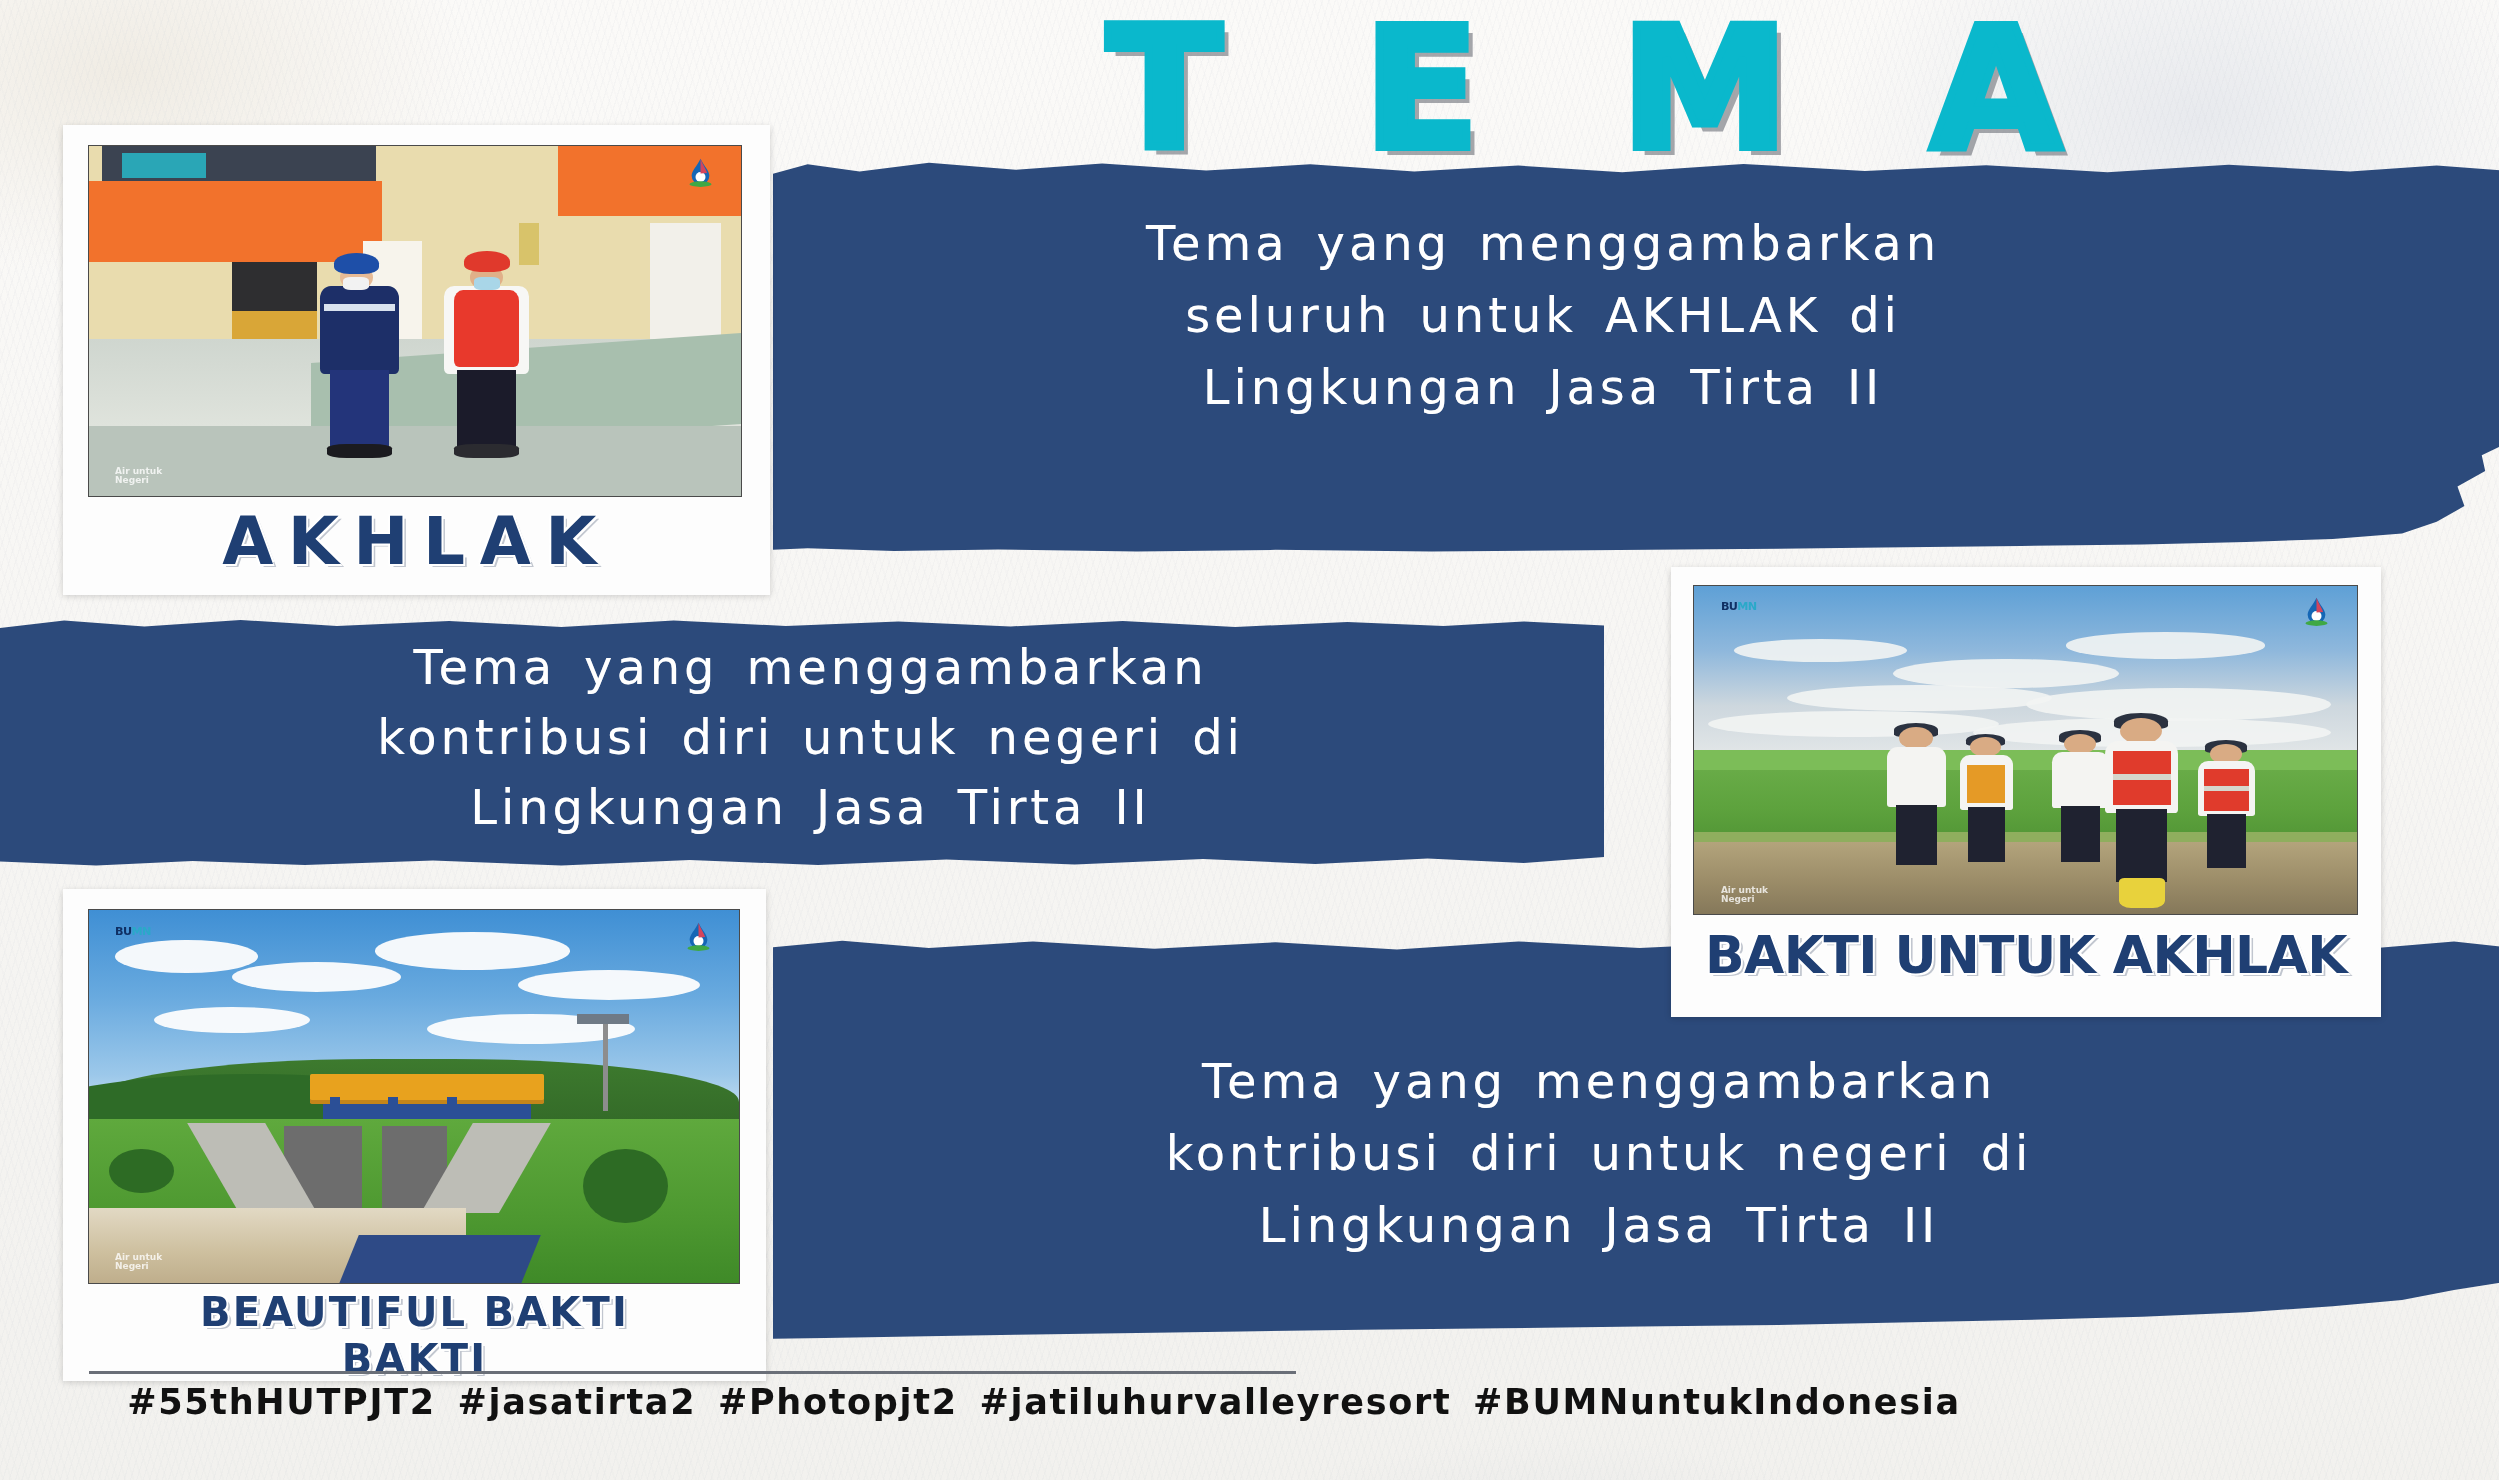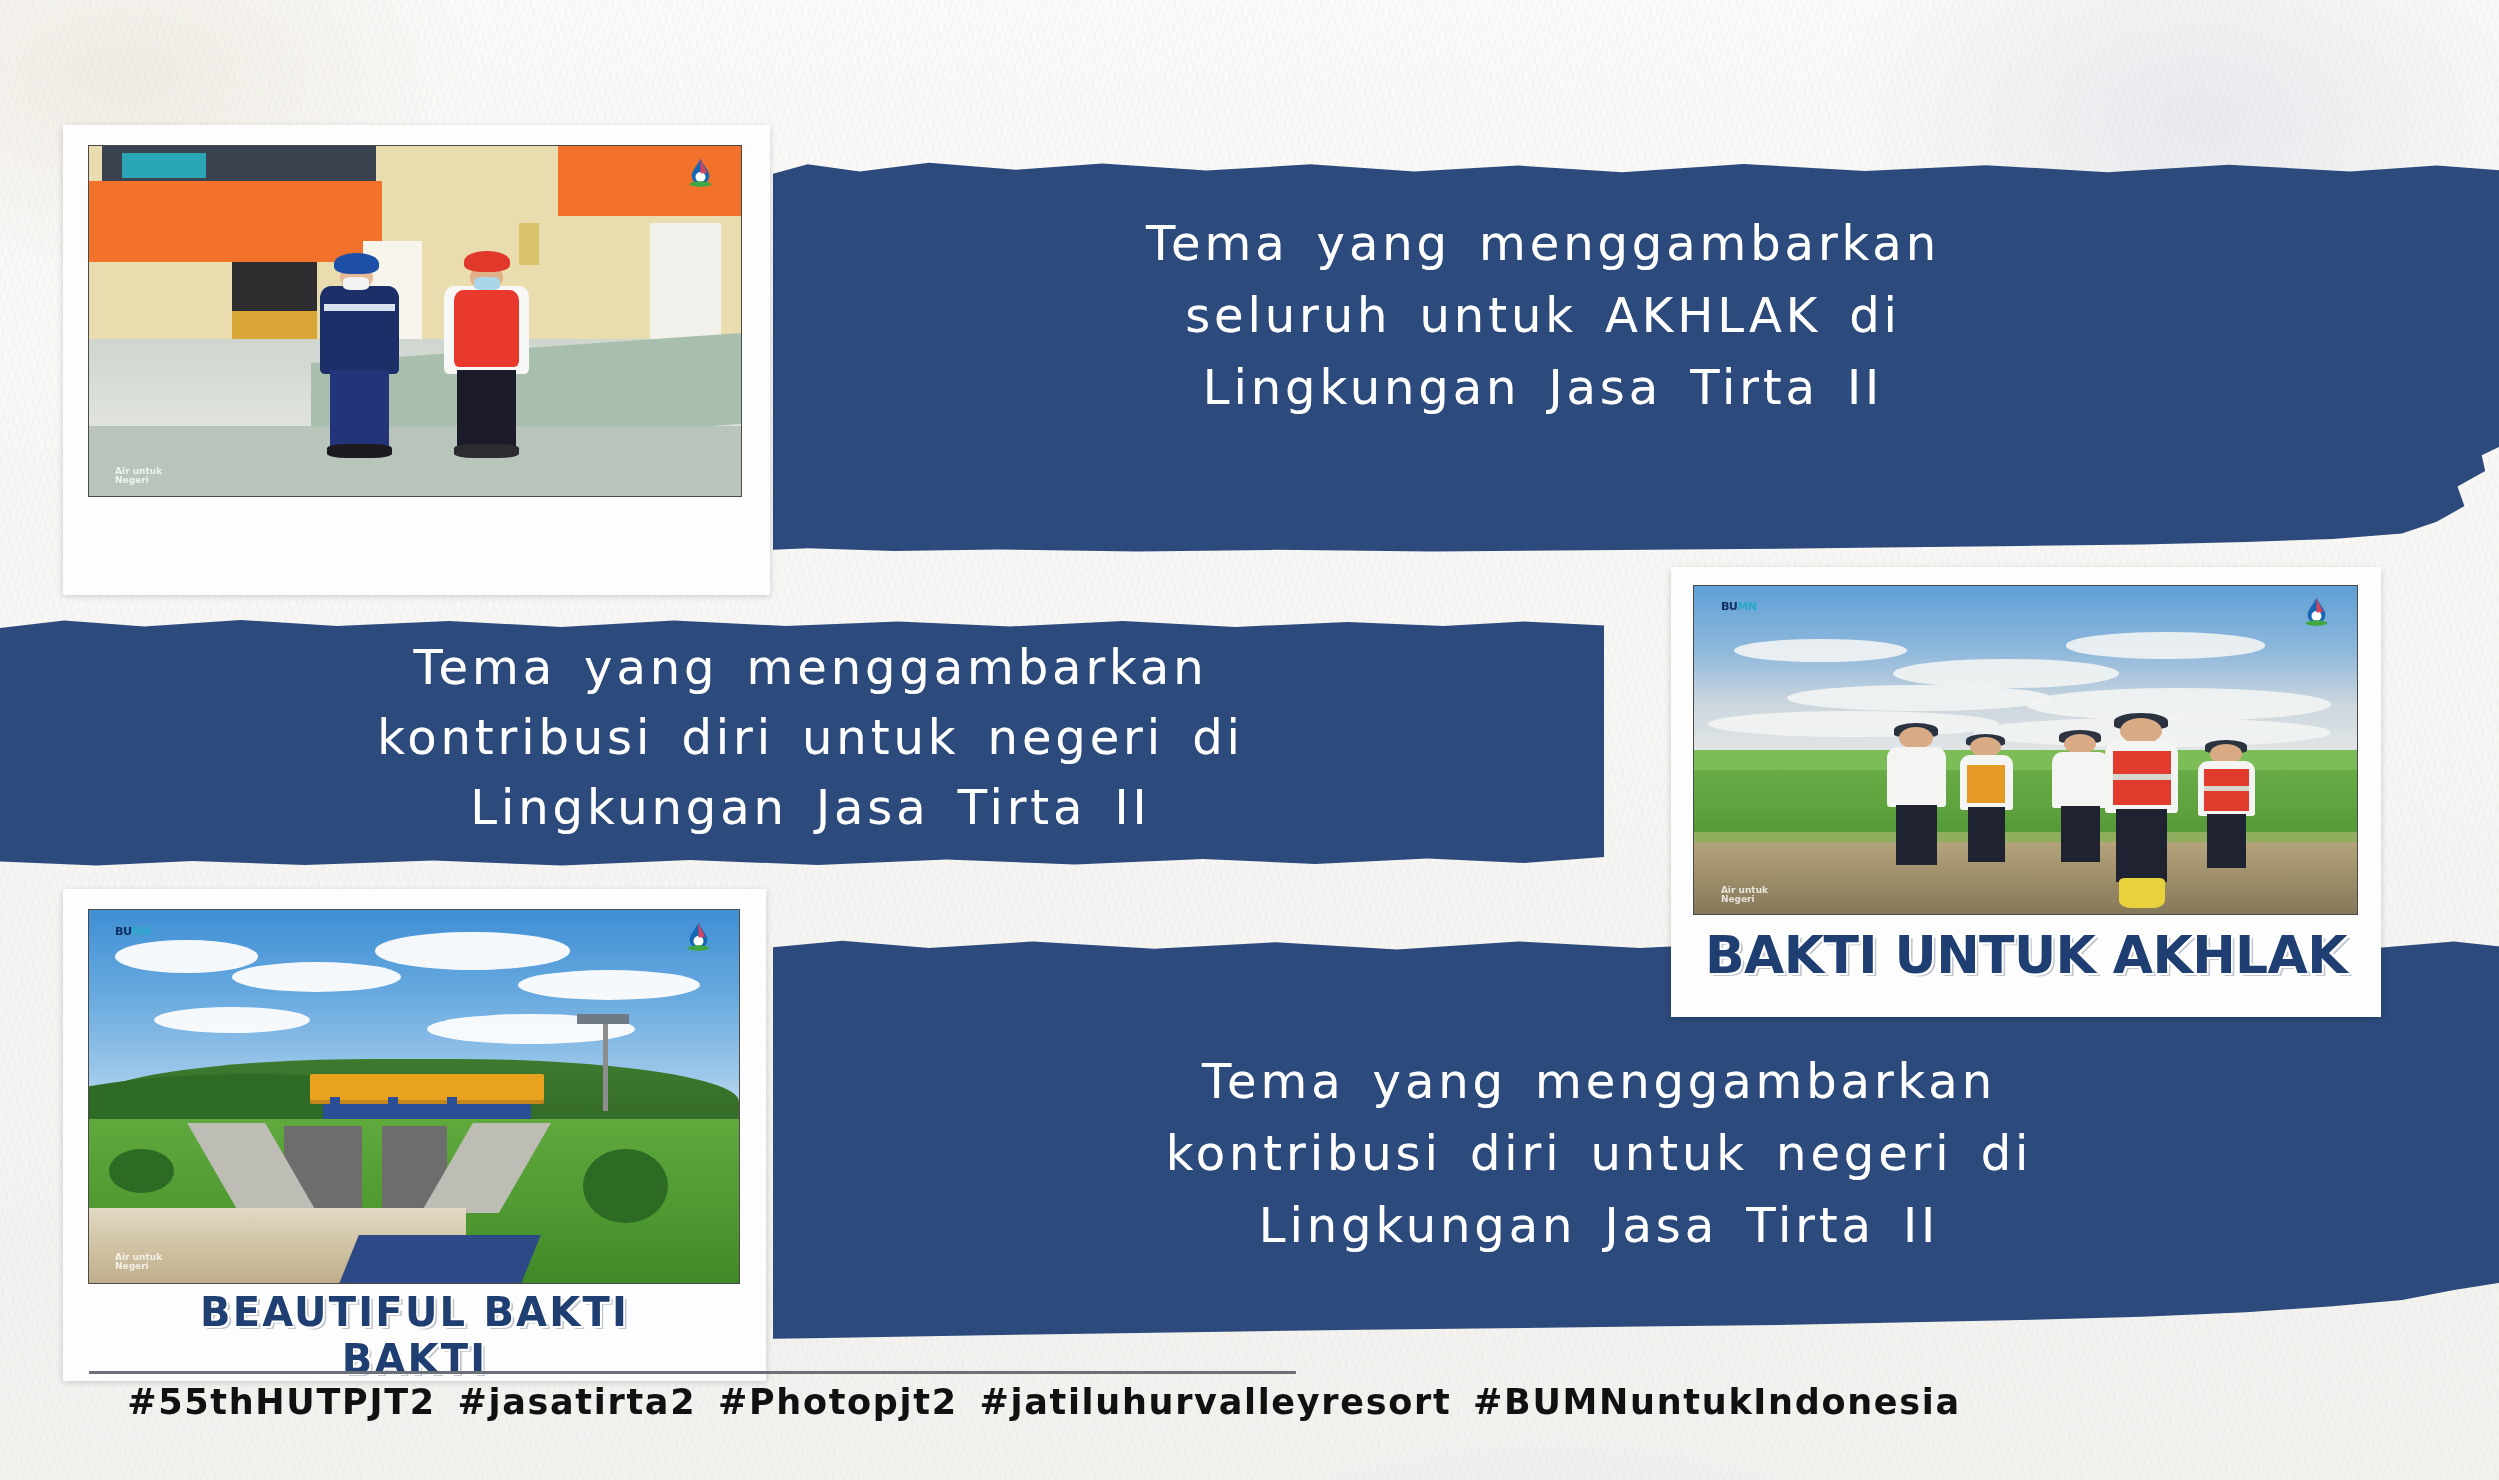--- a/index.html
+++ b/index.html
@@ -219,20 +219,21 @@
 <body>
 
 <div class="stage">
   <div class="paper-wash"></div>
   <div class="grain"></div>
 
   <div class="band b1"></div>
   <div class="band b2"></div>
   <div class="band b3"></div>
 
+  <div class="tema">T E M A</div>
 
   <div class="txt txt1">
     <span class="ln">Tema yang menggambarkan</span>
     <span class="ln">seluruh untuk AKHLAK di</span>
     <span class="ln">Lingkungan Jasa Tirta II</span>
   </div>
 
   <div class="txt txt2">
     <span class="ln">Tema yang menggambarkan</span>
     <span class="ln">kontribusi diri untuk negeri di</span>
@@ -277,20 +278,21 @@
           <div class="p1-r-mask"></div>
         <svg class="logo-drop" viewBox="0 0 52 56">
           <path d="M26 3 C32 16 42 24 42 34 A16 16 0 0 1 10 34 C10 24 20 16 26 3Z" fill="#1566b5"></path>
           <ellipse cx="26" cy="36" rx="9" ry="9" fill="#fff"></ellipse>
           <path d="M26 3 C30 14 36 22 38 29 L26 30Z" fill="#d4445c"></path>
           <ellipse cx="26" cy="49" rx="20" ry="5" fill="#3fa845"></ellipse>
         </svg>
         <div class="wm">Air untuk<br>Negeri</div>
       </div>
     </div>
+    <div class="cap">AKHLAK</div>
   </div>
 
   <div class="card card2">
     <div class="photo">
       <div class="sc">
         <div class="p2-sky"></div>
         <div class="p2-cl" style="left:6%;  top:16%; width:26%; height:7%;"></div>
         <div class="p2-cl" style="left:30%; top:22%; width:34%; height:9%;"></div>
         <div class="p2-cl" style="left:56%; top:14%; width:30%; height:8%;"></div>
         <div class="p2-cl" style="left:14%; top:30%; width:40%; height:8%;"></div>

